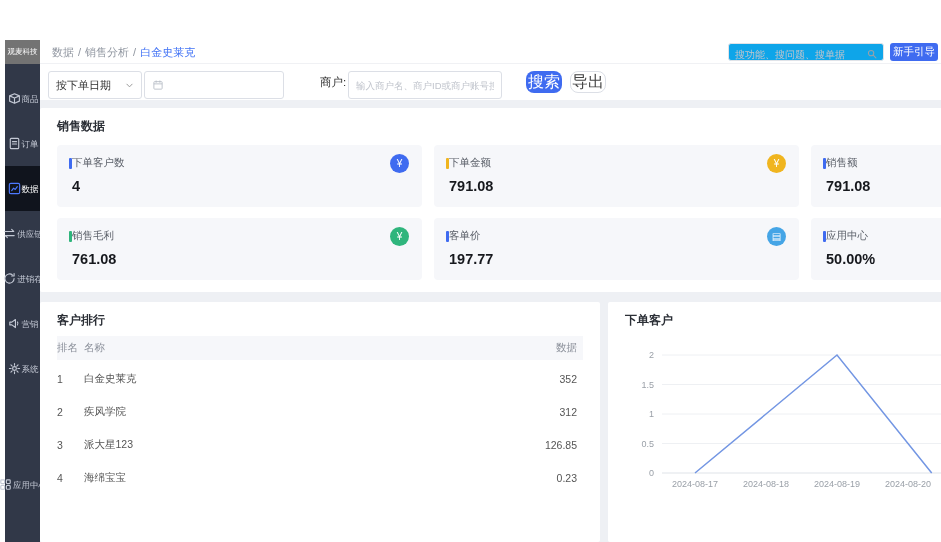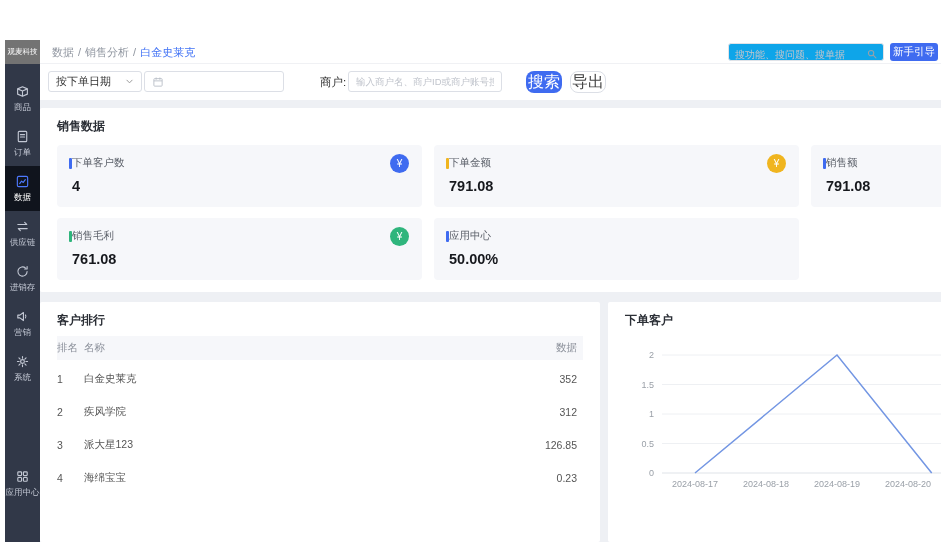--- a/index.html
+++ b/index.html
@@ -4,41 +4,41 @@
 <style>
   * { margin:0; padding:0; box-sizing:border-box; }
   html,body { background:#fff; }
   body { font-family:"Liberation Sans","DejaVu Sans",sans-serif; }
   .page { position:relative; width:941px; height:542px; background:#fff; overflow:hidden; }
 
   
   .sidebar { position:absolute; left:5px; top:40px; width:35px; height:502px; background:#313848; }
   .logo { height:24px; color:#fff; font-size:7.5px; display:flex; align-items:center; justify-content:center; overflow:hidden; }
   .nav { margin-top:12px; }
-  .nav-item { width:35px; height:45px; display:flex; flex-direction:column; align-items:center; justify-content:center; color:#c3c8d4; cursor:pointer; }
+  .nav-item { width:35px; height:45px; display:flex; flex-direction:row; align-items:center; justify-content:center; color:#c3c8d4; cursor:pointer; }
   .nav-ico { width:15px; height:15px; display:block; }
   .nav-ico svg { display:block; }
   .nav-label { font-size:8.5px; margin-top:3px; white-space:nowrap; }
   .nav-item.active { background:#10141d; color:#fff; }
   .nav-item.active .nav-ico { color:#4d79ff; }
   .app-center { position:absolute; left:0; bottom:38px; height:40px; }
 
   
   .topbar { position:absolute; left:40px; top:40px; width:901px; height:24px; background:#fff; border-bottom:1px solid #f0f1f4; }
   .breadcrumb { position:absolute; left:12px; top:0; height:24px; display:flex; align-items:center; gap:4px; font-size:11px; color:#9096a0; }
   .crumb-current { color:#4273f5; }
   .search-wrap { position:absolute; left:688px; top:3px; width:156px; height:18px; border:1px solid #e0e3e8; border-radius:3px; display:flex; align-items:flex-end; background:#0ea5e9; }
   .search-wrap input { border:none; outline:none; flex:1; font-size:10px; padding:0 6px; color:#333; background:transparent; min-width:0; }
   ::placeholder { color:#c0c4cc; }
   .search-ico { margin-right:5px; color:#9aa0a8; display:flex; }
   .guide-btn { position:absolute; left:850px; top:3px; width:48px; height:18px; background:#3f6bf0; color:#fff; font-size:10.5px; border:none; border-radius:3px; display:flex; align-items:center; justify-content:center; cursor:pointer; }
 
   
   .filterbar { position:absolute; left:40px; top:64px; width:901px; height:36px; background:#fff; }
-  .ctrl { position:absolute; top:7px; height:21px; border:1px solid #dcdfe6; border-radius:3px; font-size:11px; color:#333; display:flex; align-items:center; background:#fff; }
+  .ctrl { position:absolute; top:7px; height:28px; border:1px solid #dcdfe6; border-radius:3px; font-size:11px; color:#333; display:flex; align-items:center; background:#fff; }
   .date-type { left:8px; width:94px; padding:0 7px; justify-content:space-between; cursor:pointer; }
   .caret { color:#999; display:flex; }
   .date-range { left:104px; width:140px; padding:0 7px; justify-content:space-between; cursor:pointer; }
   .date-range .val { font-size:10.5px; }
   .calendar-ico { color:#b9bec7; display:flex; }
   .merchant-label { position:absolute; left:280px; top:7px; height:22px; display:flex; align-items:center; font-size:11.5px; color:#333; }
   .merchant-input { left:308px; width:154px; }
   .merchant-input input { border:none; outline:none; width:100%; font-size:9.5px; padding:0 7px; background:transparent; }
   .btn { position:absolute; top:7px; height:22px; border-radius:8px; font-size:16px; display:flex; align-items:center; justify-content:center; cursor:pointer; }
   .btn-primary { left:486px; width:36px; background:#3f6bf0; color:#fff; border:none; }
@@ -238,20 +238,28 @@
 
       <div class="card">
         <div class="card-head">
             <span class="card-accent" style="background: rgb(47, 181, 124);"></span>
             <span class="card-title">销售毛利</span>
           </div>
         <span class="card-icon" style="background: rgb(47, 181, 124);">¥</span>
         <div class="card-value">761.08</div>
       </div>
 
+      <div class="card">
+        <div class="card-head">
+            <span class="card-accent" style="background: rgb(63, 107, 240);"></span>
+            <span class="card-title">客单价</span>
+          </div>
+        <span class="card-icon" style="background: rgb(69, 165, 230);">▤</span>
+        <div class="card-value">197.77</div>
+      </div>
 
       <div class="card">
         <div class="card-head">
             <span class="card-accent" style="background: rgb(63, 107, 240);"></span>
             <span class="card-title">应用中心</span>
           </div>
         <div class="card-value">50.00%</div>
       </div>
 
     </div>

